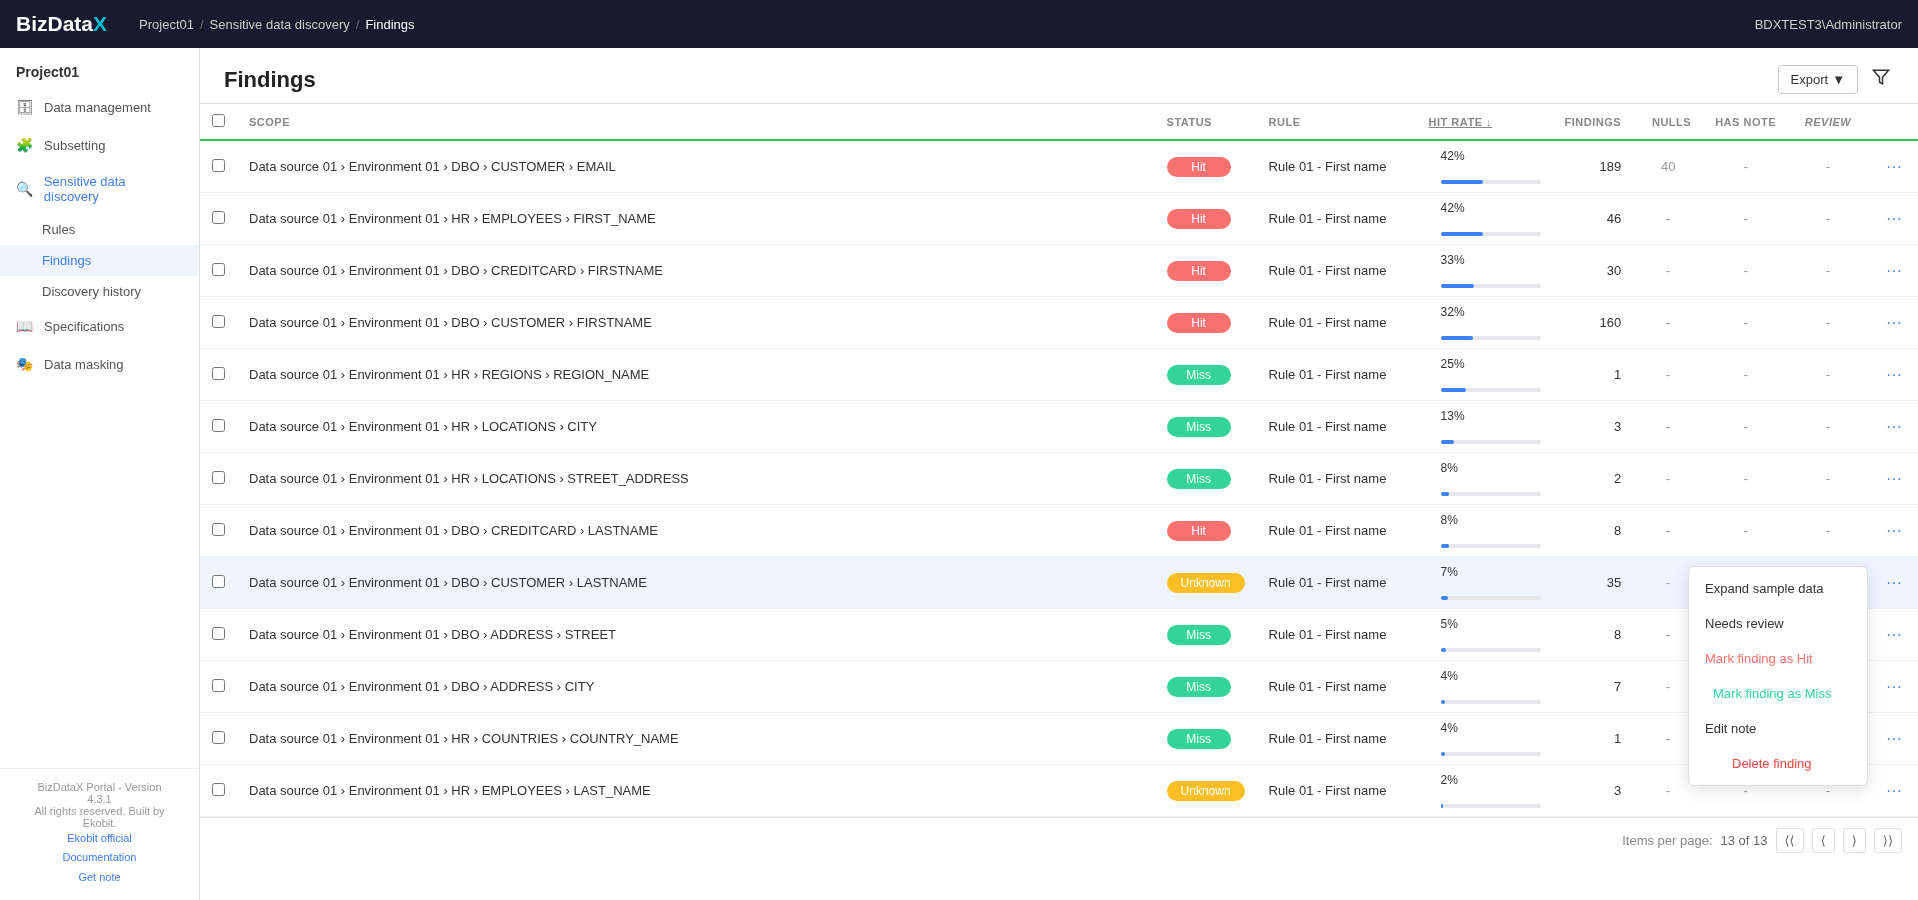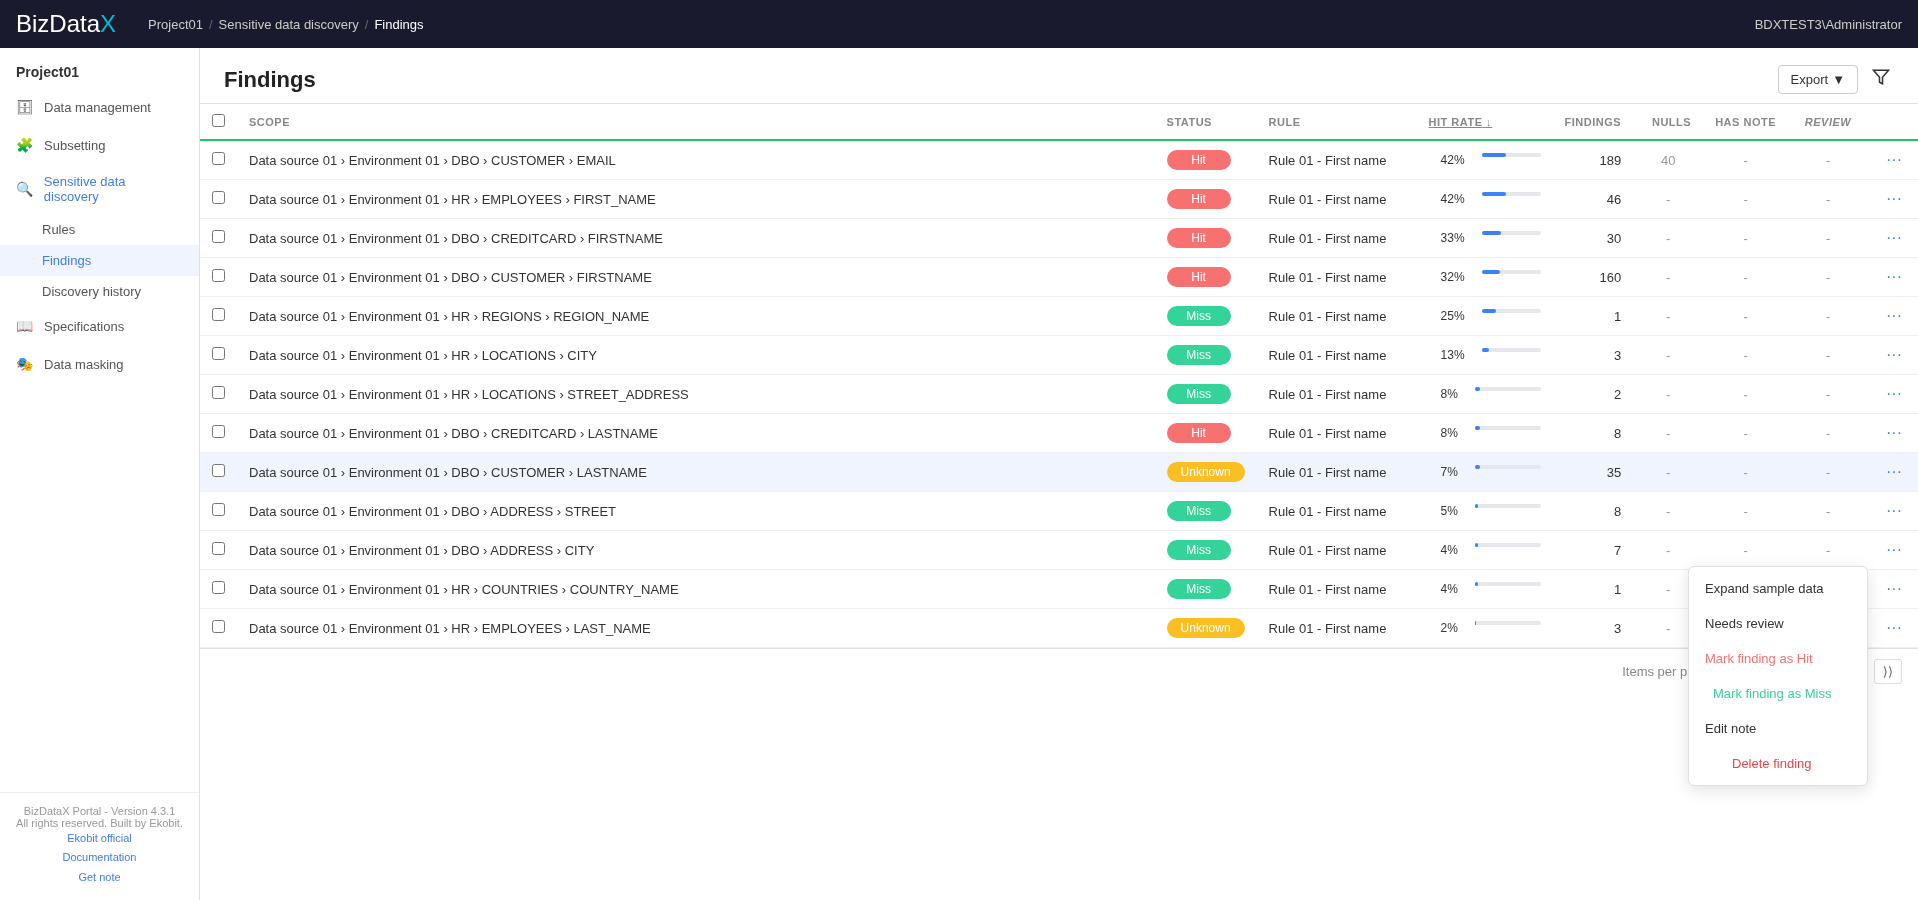--- a/index.html
+++ b/index.html
@@ -1,39 +1,39 @@
 <!DOCTYPE html>
 <html><head>
   <meta charset="utf-8">
   <style>
     * { box-sizing: border-box; margin: 0; padding: 0; }
     body { font-family: Arial, sans-serif; font-size: 13px; background: #f5f6fa; color: #333; display: flex; flex-direction: column; height: 900px; overflow: hidden; }
 
     
     .topbar { background: #1a1a2e; display: flex; align-items: center; padding: 0 16px; height: 48px; flex-shrink: 0; }
     .logo { display: flex; align-items: center; margin-right: 32px; }
-    .logo-text { color: white; font-size: 24px; font-weight: normal; }
+    .logo-text { color: white; font-size: 21px; font-weight: bold; }
     .logo-x { color: #00bcd4; }
     .breadcrumb { display: flex; align-items: center; color: #ccc; font-size: 13px; gap: 6px; flex: 1; }
     .breadcrumb-sep { color: #666; }
     .breadcrumb-current { color: white; }
     .user-info { color: #ccc; font-size: 13px; }
 
     
     .layout { display: flex; flex: 1; overflow: hidden; }
 
     
     .sidebar { width: 200px; background: white; border-right: 1px solid #e0e0e0; display: flex; flex-direction: column; flex-shrink: 0; overflow-y: auto; }
     .project-title { padding: 16px 16px 8px; font-weight: bold; font-size: 14px; color: #333; }
     .nav-item { display: flex; align-items: center; padding: 10px 16px; cursor: pointer; color: #555; gap: 10px; font-size: 13px; }
     .nav-item.active { color: #3f7de8; font-weight: 500; }
     .nav-sub-item { padding: 8px 16px 8px 42px; cursor: pointer; color: #555; font-size: 13px; }
     .nav-sub-item.active { color: #3f7de8; font-weight: 500; background: #f0f4ff; }
     .nav-icon { width: 18px; height: 18px; display: flex; align-items: center; justify-content: center; font-size: 14px; }
-    .sidebar-footer { margin-top: auto; padding: 12px 13px; font-size: 11px; color: #999; text-align: center; border-top: 1px solid #eee; }
+    .sidebar-footer { margin-top: auto; padding: 12px 25px; font-size: 11px; color: #999; text-align: center; border-top: 1px solid #eee; }
     .sidebar-footer a { color: #3f7de8; text-decoration: none; display: block; line-height: 1.8; }
 
     
     .content { flex: 1; display: flex; flex-direction: column; overflow: hidden; background: #f5f6fa; }
     .content-header { display: flex; align-items: center; justify-content: space-between; padding: 16px 24px 8px; background: white; border-bottom: 1px solid #e0e0e0; flex-shrink: 0; }
     .page-title { font-size: 22px; font-weight: 600; color: #222; }
     .header-actions { display: flex; align-items: center; gap: 10px; }
     .export-btn { display: flex; align-items: center; gap: 4px; border: 1px solid #ccc; background: white; padding: 6px 12px; border-radius: 4px; cursor: pointer; font-size: 13px; color: #333; }
     .filter-btn { background: none; border: none; cursor: pointer; font-size: 18px; color: #333; padding: 4px; }
 
@@ -54,21 +54,21 @@
     .nulls-col { width: 70px; text-align: right; }
     .hasnote-col { width: 80px; text-align: center; }
     .review-col { width: 80px; text-align: center; font-style: italic; }
     .actions-col { width: 50px; text-align: right; }
 
     .status-badge { display: inline-block; padding: 3px 14px; border-radius: 12px; font-size: 12px; font-weight: 500; color: white; text-align: center; min-width: 64px; }
     .status-hit { background: #f87171; }
     .status-miss { background: #34d399; }
     .status-unknown { background: #fbbf24; }
 
-    .hit-rate-container { display: flex; flex-direction: row; gap: 17px; min-width: 100px; margin-left: 12px; }
+    .hit-rate-container { display: flex; flex-direction: column; gap: 17px; min-width: 100px; margin-left: 12px; }
     .hit-rate-value { font-size: 12px; color: #333; }
     .hit-rate-bar-bg { height: 4px; background: #e5e7eb; border-radius: 2px; width: 100%; }
     .hit-rate-bar { height: 4px; border-radius: 2px; background: #3b82f6; }
 
     .dash-value { color: #999; text-align: center; display: block; }
     .more-btn { background: none; border: none; cursor: pointer; color: #3f7de8; font-size: 16px; padding: 2px 4px; }
 
     
     .context-menu { position: absolute; background: white; border: 1px solid #e0e0e0; border-radius: 6px; box-shadow: 0 4px 16px rgba(0,0,0,0.12); z-index: 100; min-width: 180px; padding: 4px 0; top: 462px; right: 50px; }
     .context-menu-item { padding: 10px 16px; cursor: pointer; font-size: 13px; color: #333; }

